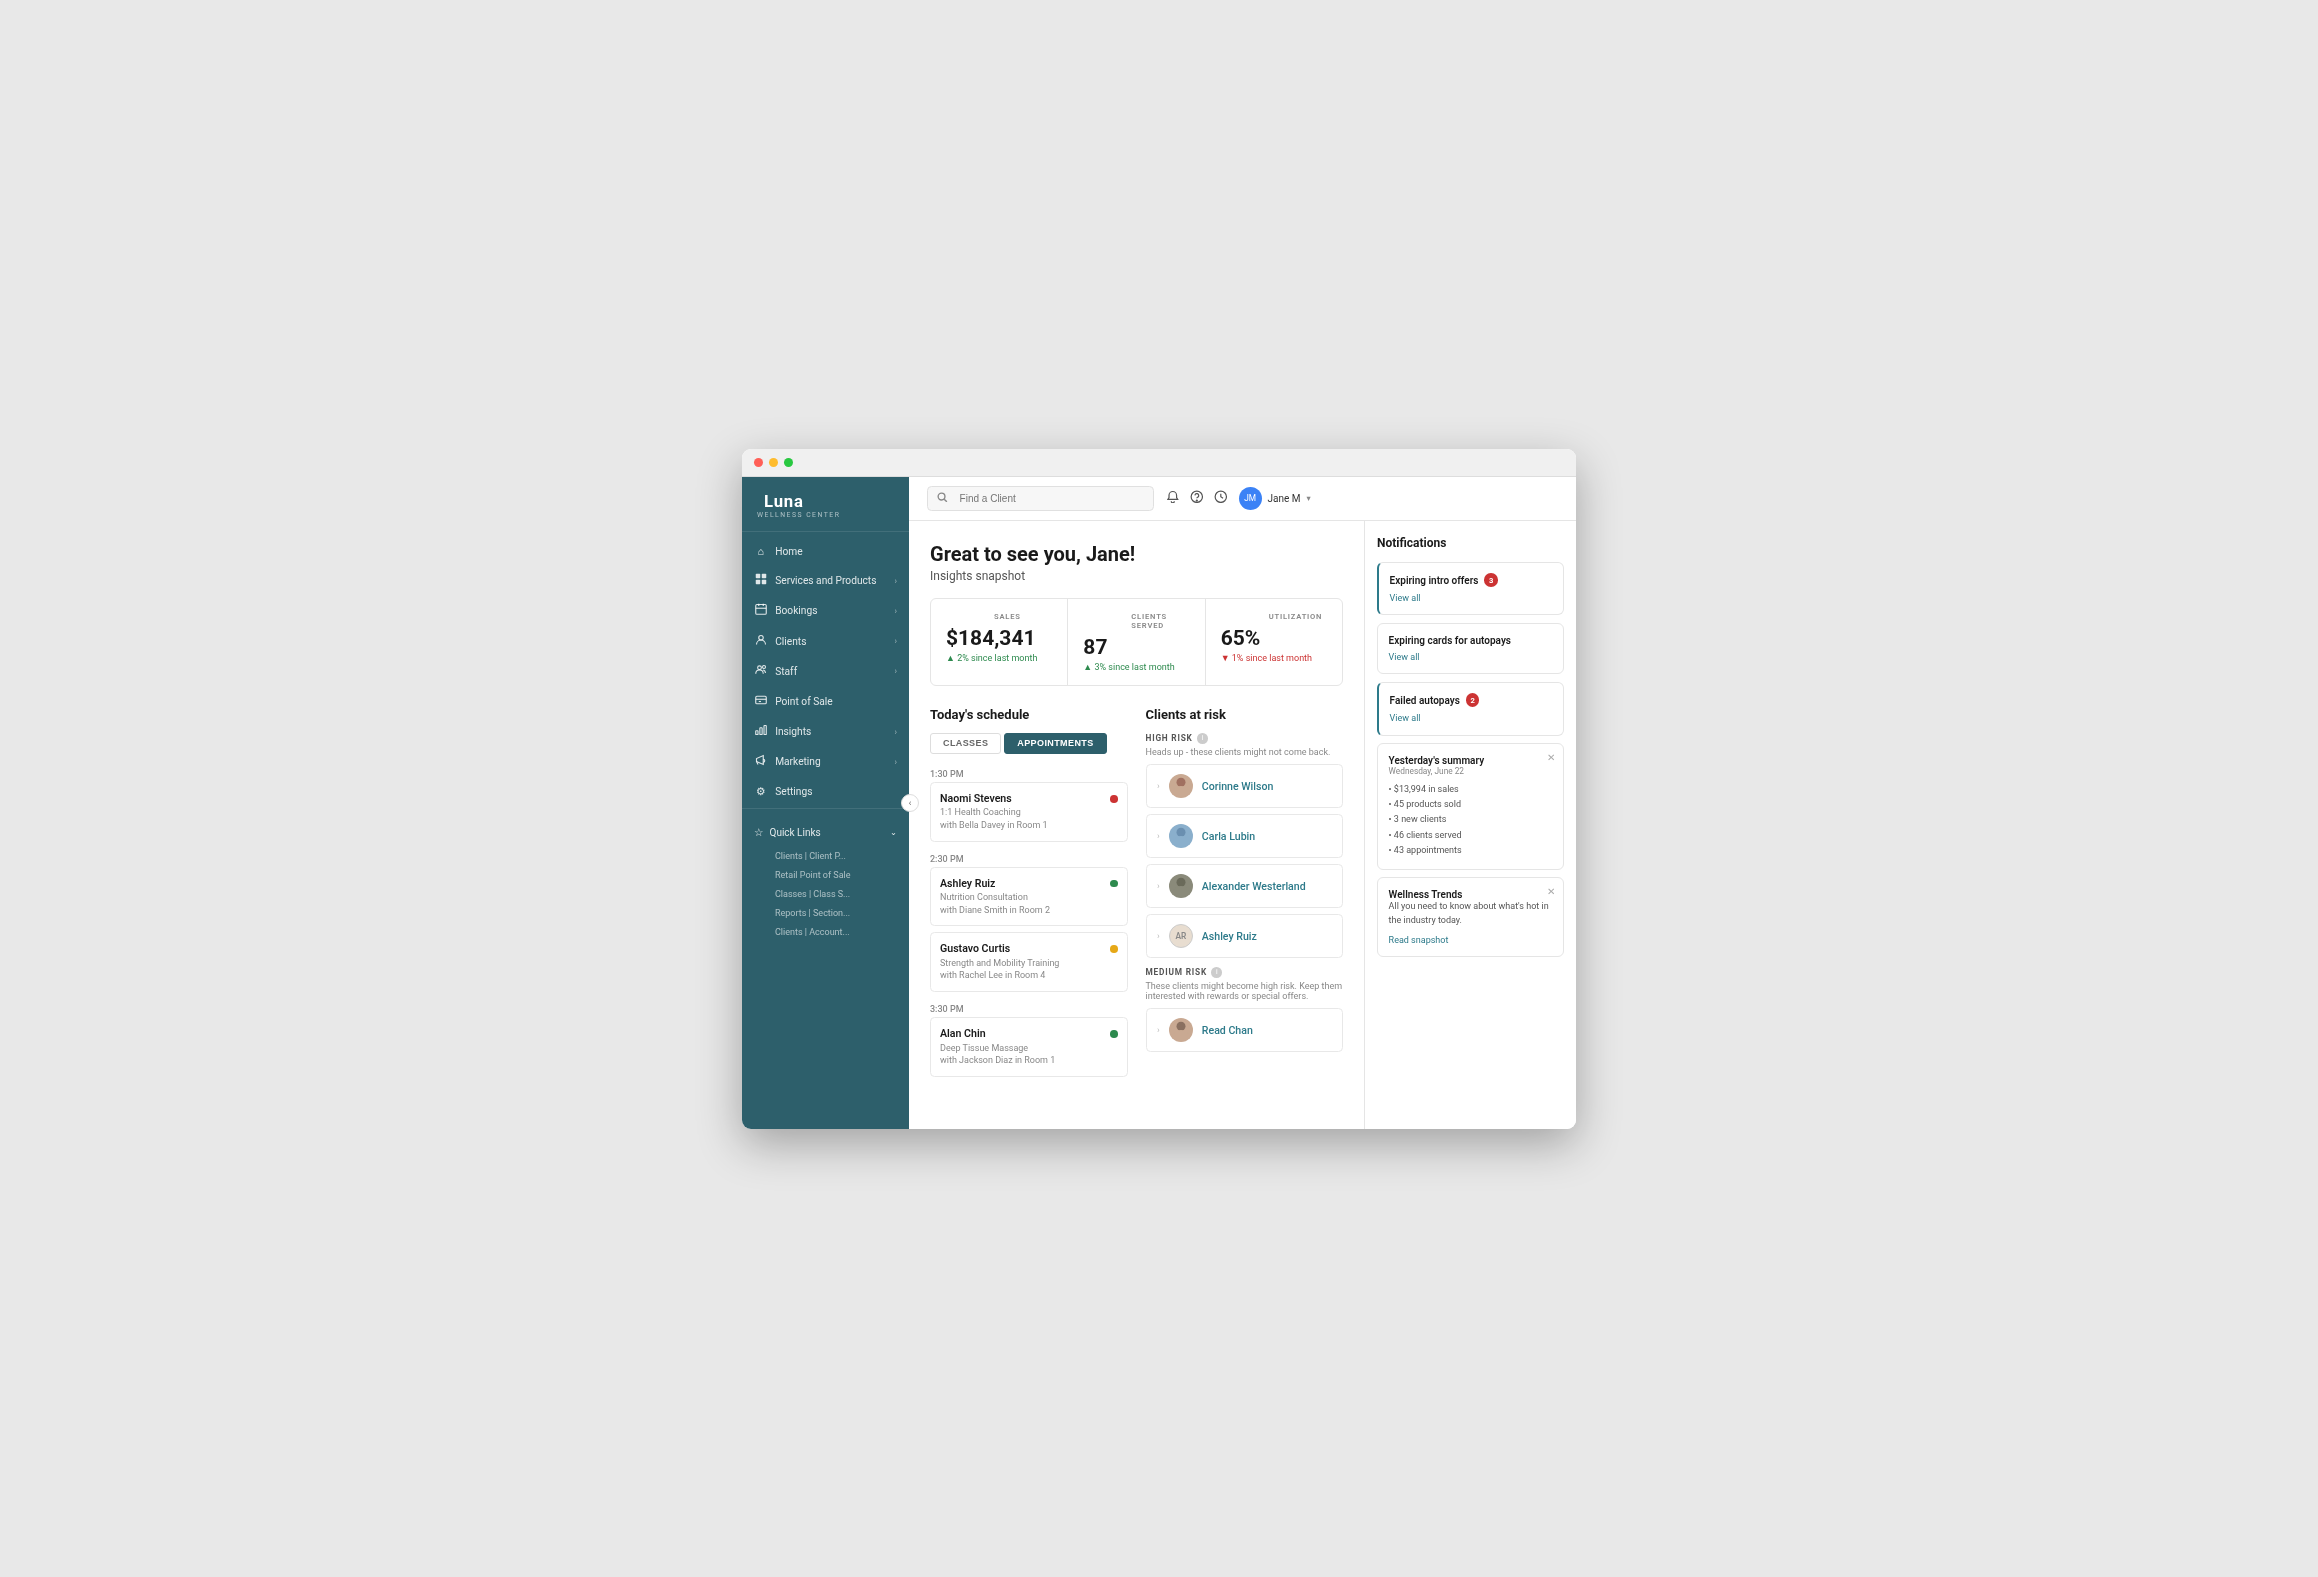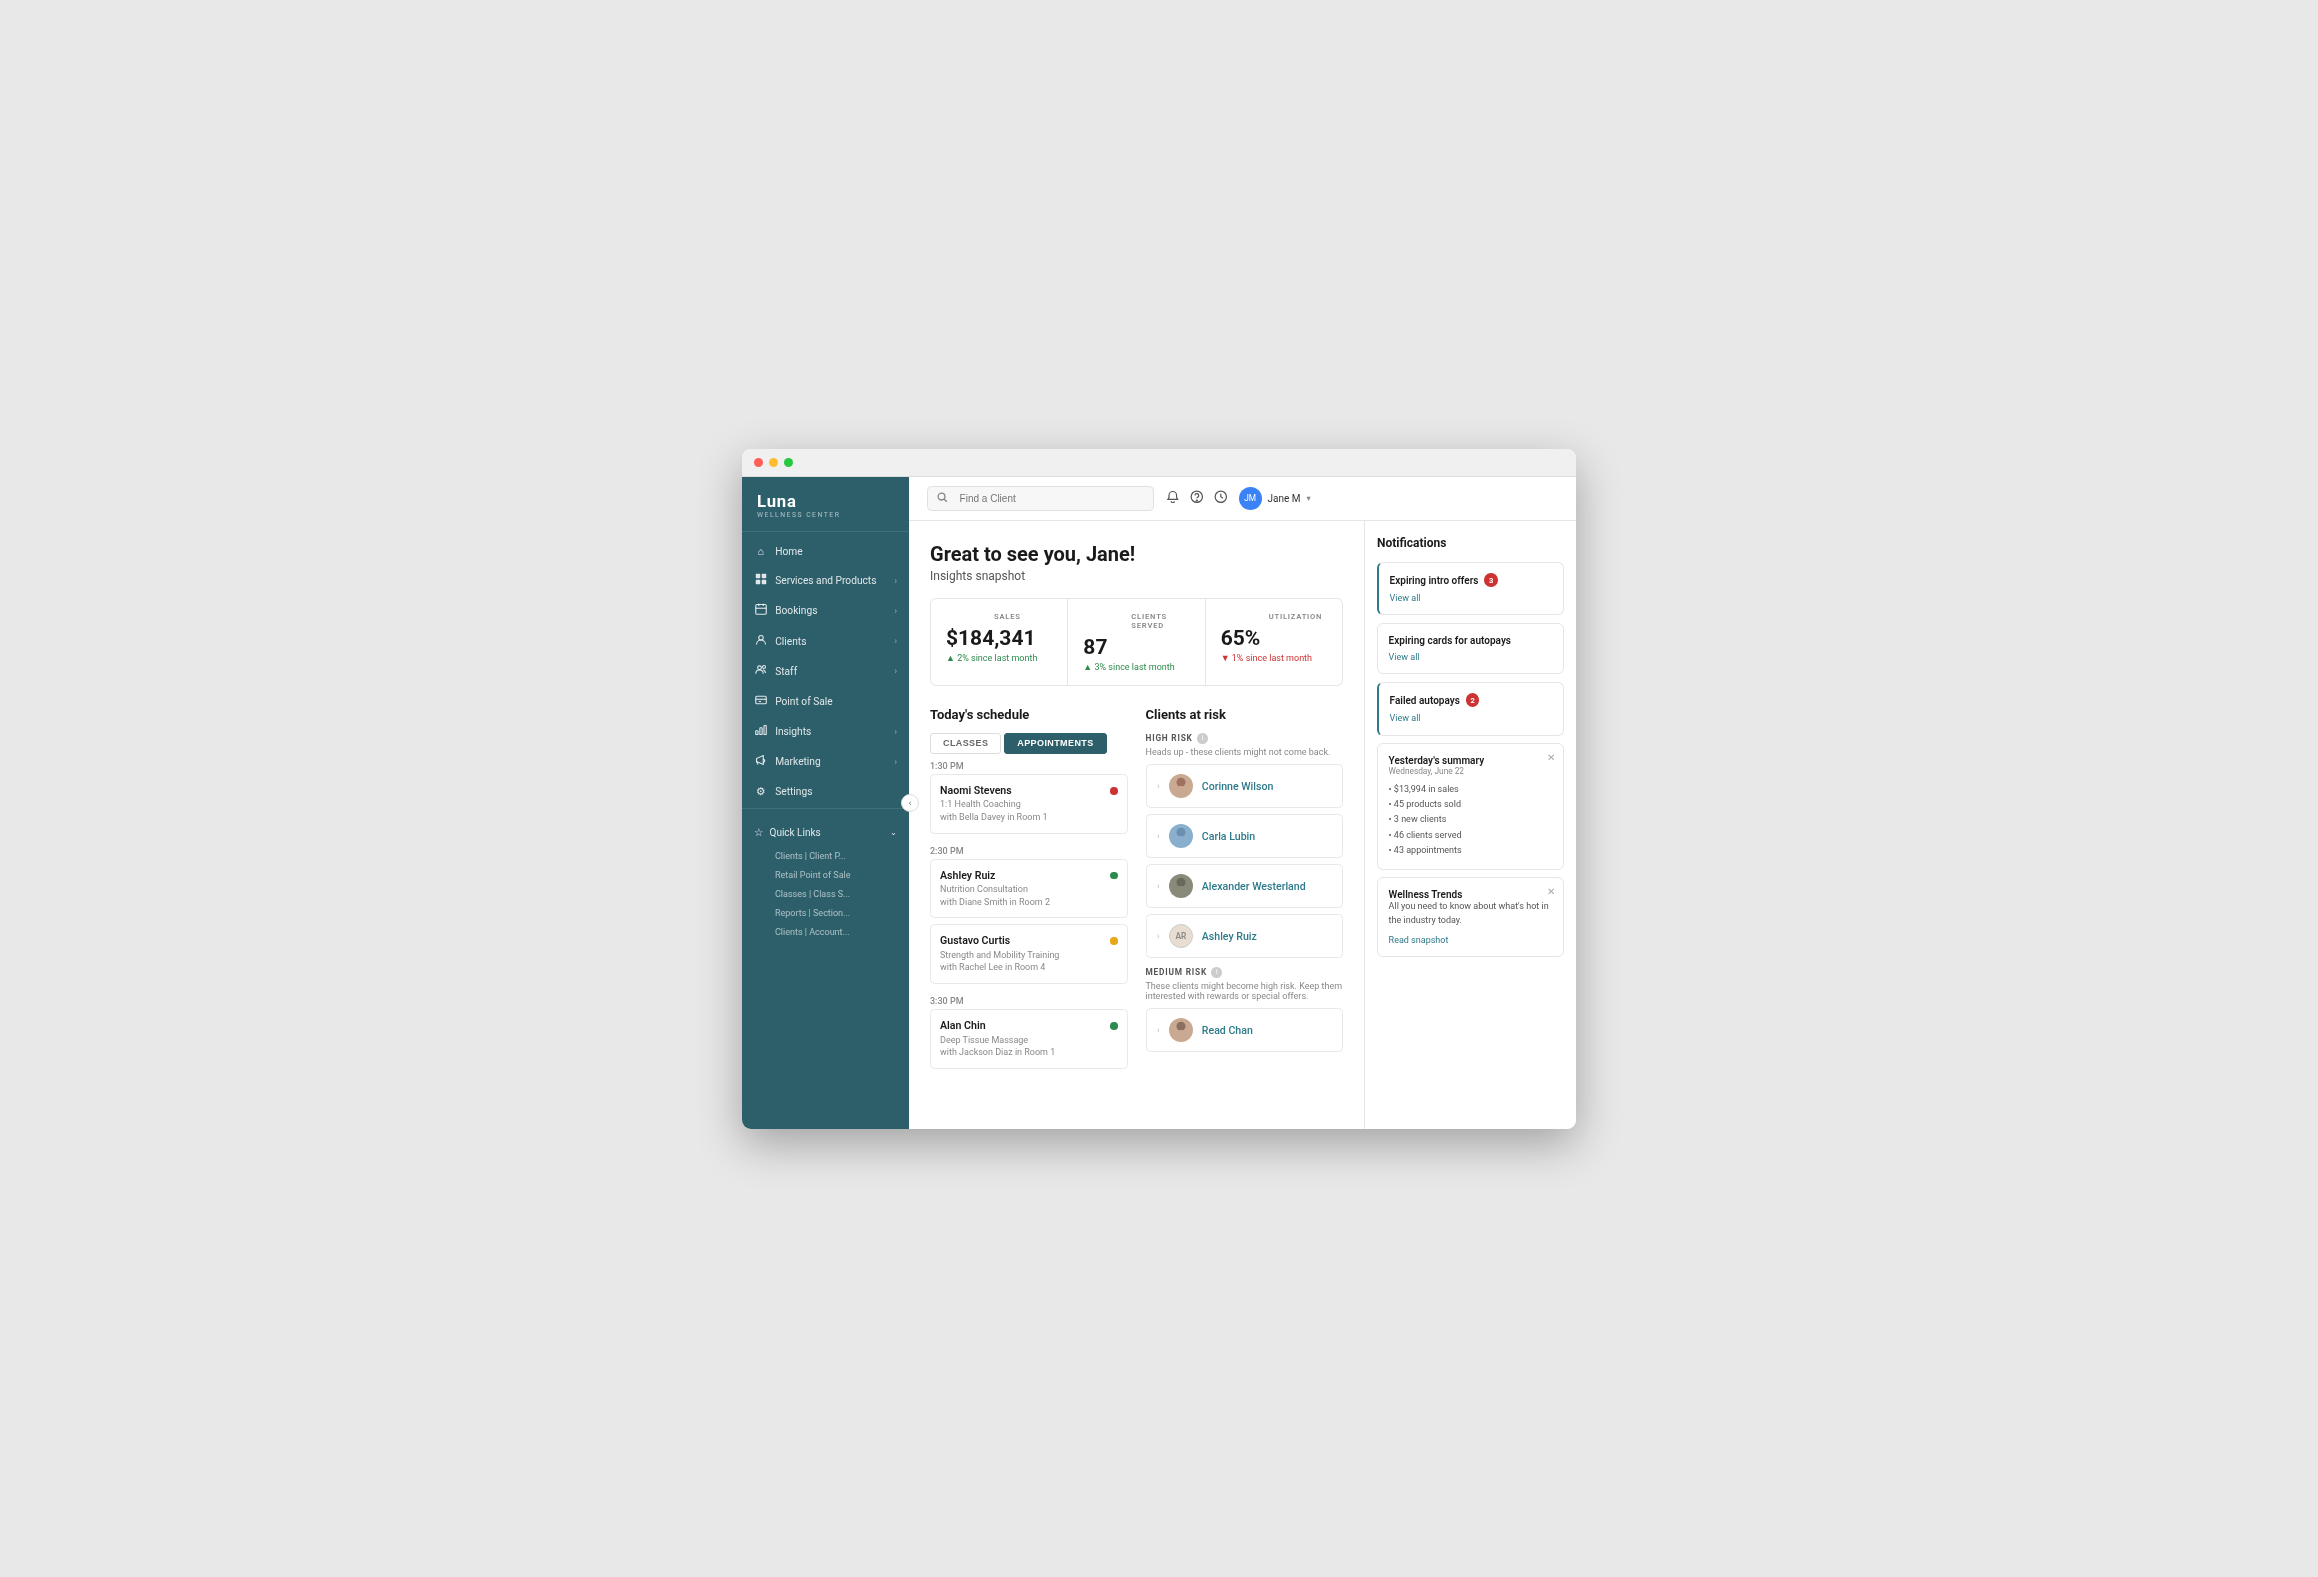--- a/index.html
+++ b/index.html
@@ -47,20 +47,21 @@
     }
     .sidebar-logo {
       padding: 15px 15px 12px;
       border-bottom: 0.8px solid rgba(255,255,255,0.1);
     }
     .logo-brand {
       font-size: 16.7px;
       font-weight: 700;
       color: #fff;
       letter-spacing: 0.8px;
+      margin-left: 7px;
     }
     .logo-sub {
       font-size: 6.8px;
       letter-spacing: 1.5px;
       color: rgba(255,255,255,0.6);
       text-transform: uppercase;
     }
     .sidebar-nav {
       flex: 1;
       padding: 6px 0;
@@ -214,21 +215,21 @@
     .arrow-down::before { content: '▼ '; }
     
     .bottom-grid {
       display: flex;
       gap: 18px;
     }
     .schedule-col { flex: 1; }
     .risk-col { flex: 1; }
     .section-title { font-size: 13px; font-weight: 700; color: #1a1a1a; margin-bottom: 10.6px; }
     
-    .tab-row { display: flex; gap: 3px; margin-bottom: 1px; }
+    .tab-row { display: flex; gap: 3px; margin-bottom: 9px; }
     .tab-btn {
       padding: 4.5px 12px;
       font-size: 9px;
       font-weight: 600;
       border: 0.8px solid #ddd;
       border-radius: 3px;
       cursor: pointer;
       background: #fff;
       color: #666;
       text-transform: uppercase;

